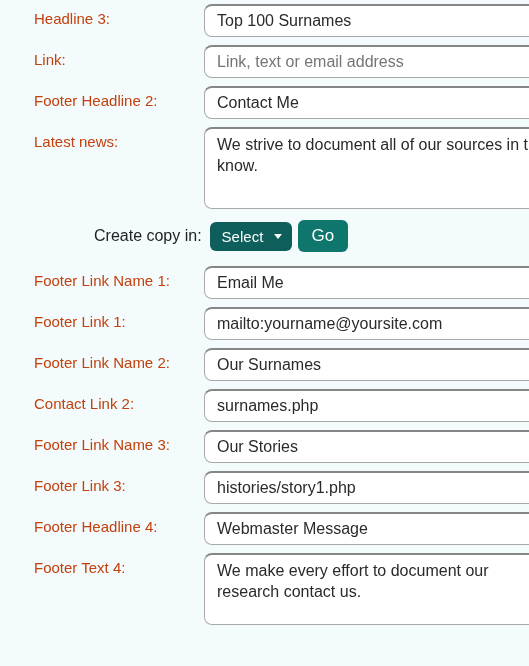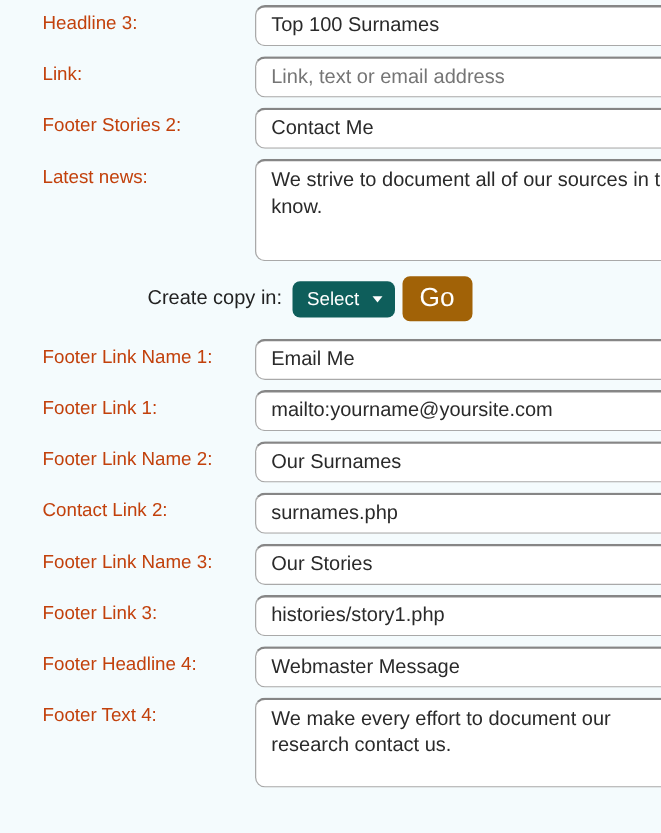--- a/index.html
+++ b/index.html
@@ -41,21 +41,21 @@
   }
   textarea {
     height: 82px;
     resize: none;
     line-height: 1.3;
   }
   textarea.big { height: 72px; }
   .copy-row {
     display: flex;
     align-items: center;
-    margin: 8px 0 14px 104px;
+    margin: 8px 0 14px 80px;
     gap: 6px;
   }
   .copy-label { color: #222; font-size: 16px; margin-right: 2px; }
   .teal-select {
     appearance: none;
     -webkit-appearance: none;
     background: #0e5e5b;
     color: #fff;
     border: none;
     border-radius: 6px;
@@ -74,47 +74,47 @@
     right: 10px;
     top: 50%;
     margin-top: -2px;
     width: 0; height: 0;
     border-left: 4px solid transparent;
     border-right: 4px solid transparent;
     border-top: 5px solid #fff;
     pointer-events: none;
   }
   .teal-btn {
-    background: #a16207;
+    background: #0f766e;
     color: #fff;
     border: none;
     border-radius: 6px;
     padding: 6px 14px;
-    font-size: 21px;
+    font-size: 17px;
     cursor: pointer;
   }
 </style>
 </head>
 <body>
 
 <div class="wrap">
 
   <div class="row">
     <div class="label-cell">Headline 3:</div>
     <div class="input-cell"><input type="text" value="Top 100 Surnames" style=""></div>
   </div>
 
 
   <div class="row">
     <div class="label-cell">Link:</div>
     <div class="input-cell"><input type="text" placeholder="Link, text or email address" style=""></div>
   </div>
 
   <div class="row">
-    <div class="label-cell">Footer Stories 2:</div>
+    <div class="label-cell">Footer Headline 2:</div>
     <div class="input-cell"><input type="text" value="Contact Me" style=""></div>
   </div>
 
   <div class="row">
     <div class="label-cell">Latest news:</div>
     <div class="input-cell"><textarea style="">We strive to document all of our sources in this know.</textarea></div>
   </div>
 
   <div class="copy-row">
     <span class="copy-label">Create copy in:</span>

